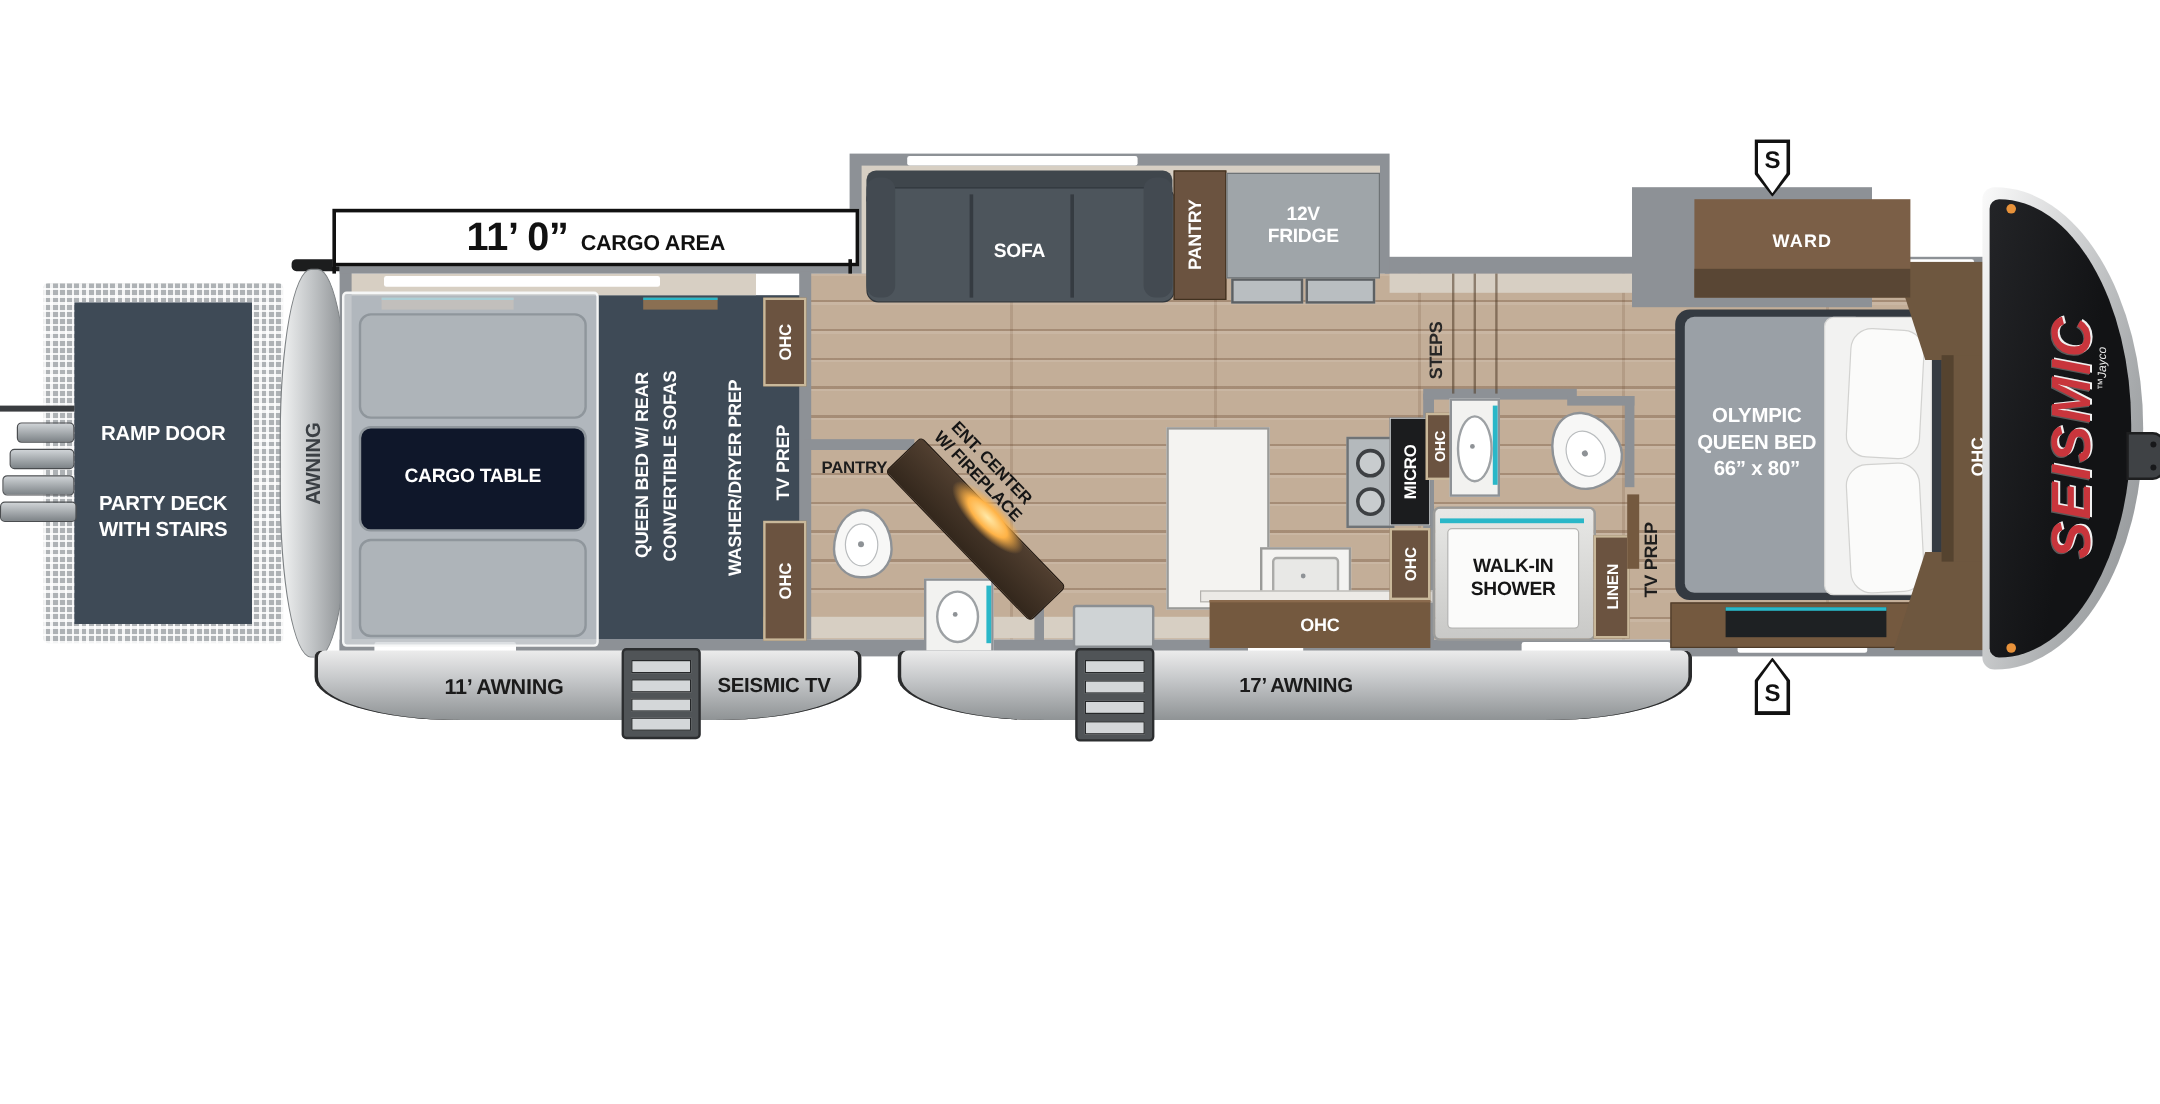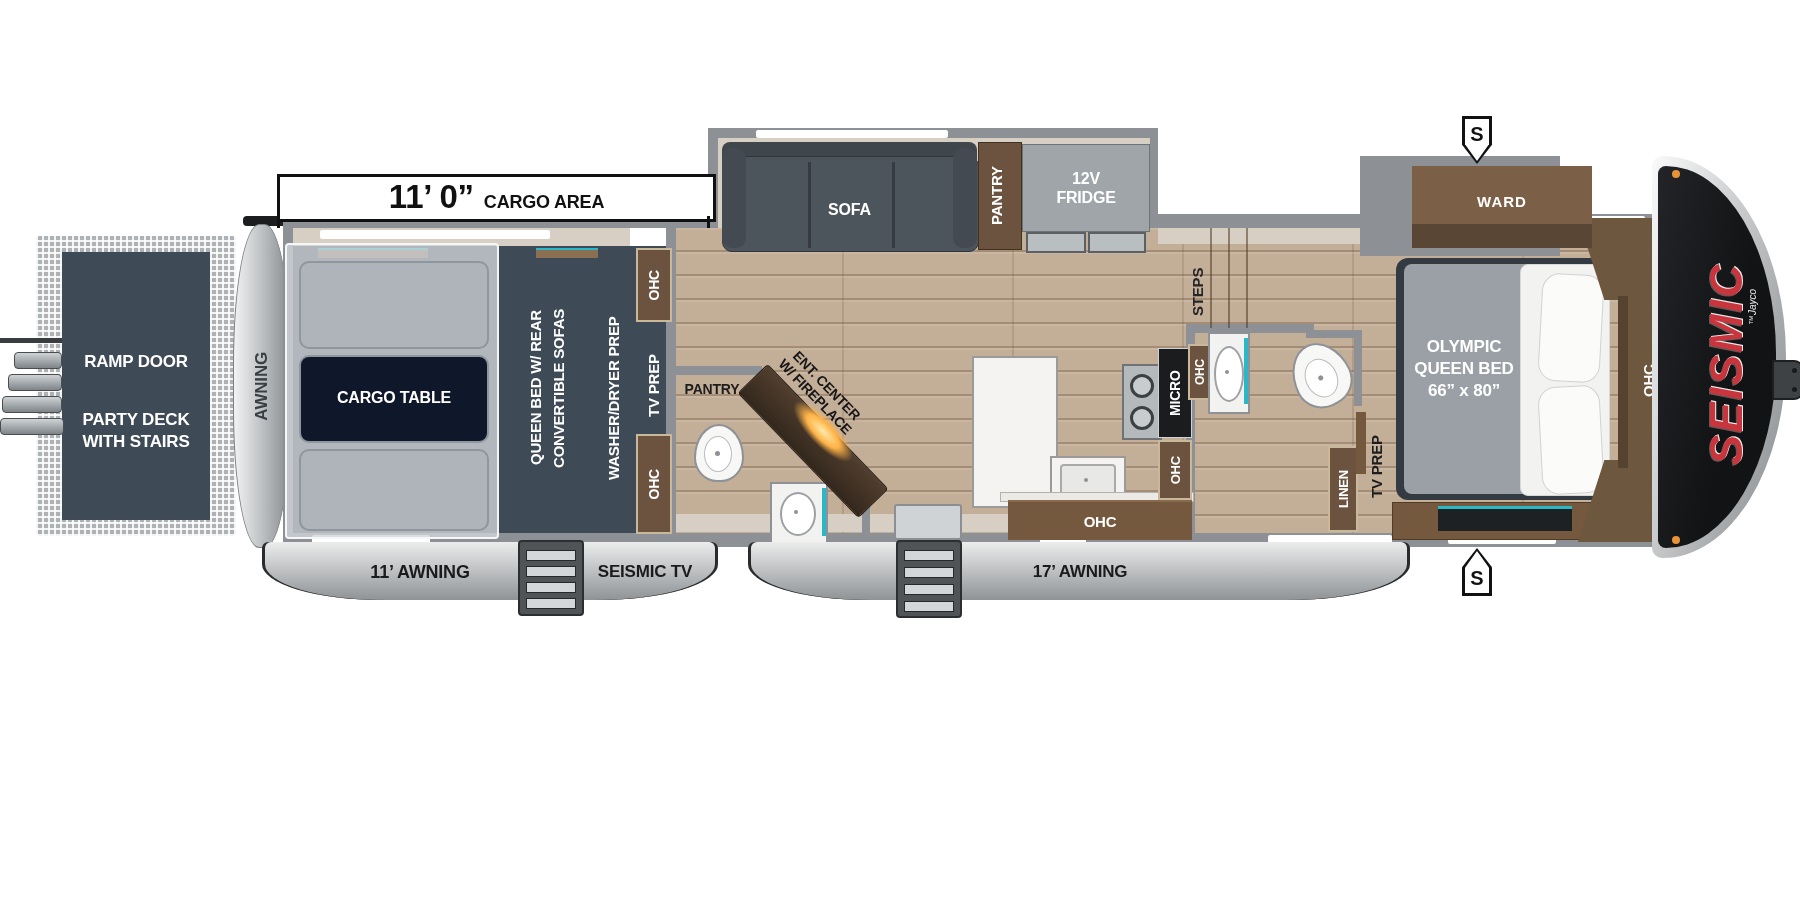--- a/index.html
+++ b/index.html
@@ -190,30 +190,37 @@
   <div class="abs" style="left:1208px;top:332px;width:38px;height:78px;background:#f2f2f0;border:2px solid #8e9296;">
     <div class="abs" style="right:0;top:4px;width:4px;height:66px;background:#2ab7c8;"></div>
     <div class="abs" style="left:4px;top:12px;width:26px;height:52px;background:#ffffff;border:2px solid #9da1a4;border-radius:50%;"></div>
     <div class="abs" style="left:15px;top:36px;width:4px;height:4px;background:#8e9296;border-radius:50%;"></div>
   </div>
   <div class="abs" style="left:1292px;top:342px;width:54px;height:62px;transform:rotate(-26deg);background:#f7f7f6;border:2px solid #8e9296;border-radius:50% 50% 46% 46%/60% 60% 40% 40%;">
     <div class="abs" style="left:10px;top:14px;width:30px;height:38px;background:#ffffff;border:1px solid #b9bcbe;border-radius:50%;"></div>
     <div class="abs" style="left:23px;top:31px;width:5px;height:5px;background:#8e9296;border-radius:50%;"></div>
   </div>
 
+  <div class="abs" style="left:1194px;top:422px;width:132px;height:108px;background:linear-gradient(180deg,#e8e8e6,#c9c9c7);border:2px solid #9b9b99;border-radius:6px;">
+    <div class="abs" style="left:4px;top:8px;width:120px;height:4px;background:#2ab7c8;"></div>
+    <div class="abs ctr" style="left:10px;top:16px;width:108px;height:82px;background:#fbfbfa;border:1px solid #b5b5b3;border-radius:4px;flex-direction:column;line-height:1.2;">
+      <span class="lbl" style="font-size:16px;color:#161616;">WALK-IN</span>
+      <span class="lbl" style="font-size:16px;color:#161616;">SHOWER</span>
+    </div>
+  </div>
   <div class="abs ohcbox" style="left:1328px;top:446px;width:26px;height:82px;">
     <div class="vt lbl" style="font-size:13px;">LINEN</div>
   </div>
   <div class="abs brown" style="left:1356px;top:412px;width:10px;height:62px;"></div>
   <div class="abs vt lbl ctr" style="left:1364px;top:424px;width:24px;height:86px;font-size:15px;color:#1d1d1d;">TV PREP</div>
 
   <div class="abs brown" style="left:1392px;top:502px;width:272px;height:36px;border:1px solid #4e3b28;"></div>
   <div class="abs" style="left:1438px;top:506px;width:134px;height:22px;background:#1e2123;border-top:3px solid #2ab7c8;"></div>
 
-  <div class="abs" style="left:1396px;top:258px;width:214px;height:242px;background:#343a41;border-radius:12px;">
+  <div class="abs" style="left:1396px;top:258px;width:256px;height:242px;background:#343a41;border-radius:12px;">
     <div class="abs" style="left:8px;top:6px;width:150px;height:230px;background:#9aa0a6;border-radius:8px;"></div>
     <div class="abs" style="left:124px;top:6px;width:88px;height:230px;background:#f2f2f1;border-radius:8px;border:1px solid #d8d8d6;"></div>
     <div class="abs" style="left:144px;top:16px;width:60px;height:106px;background:#fbfbfa;border:1px solid #d2d2d0;border-radius:18px;transform:rotate(3deg);"></div>
     <div class="abs" style="left:144px;top:128px;width:60px;height:106px;background:#fbfbfa;border:1px solid #d2d2d0;border-radius:18px;transform:rotate(-3deg);"></div>
     <div class="abs ctr" style="left:12px;top:78px;width:112px;height:66px;flex-direction:column;line-height:1.3;">
       <span class="lbl w" style="font-size:17px;">OLYMPIC</span>
       <span class="lbl w" style="font-size:17px;">QUEEN BED</span>
       <span class="lbl w" style="font-size:17px;">66” x 80”</span>
     </div>
   </div>

